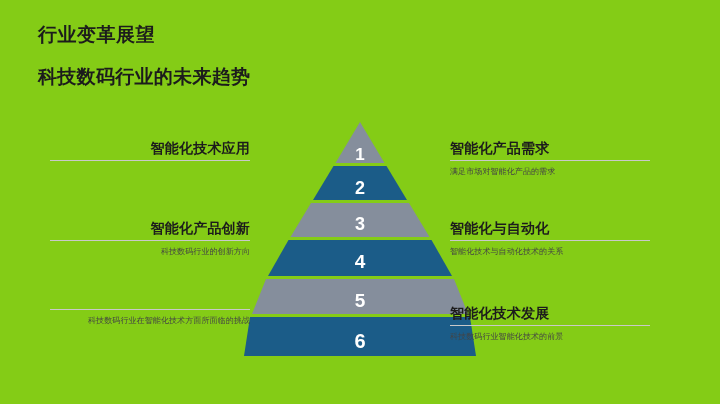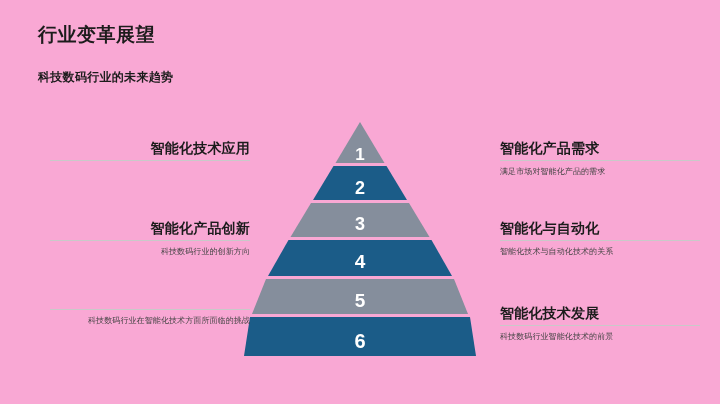--- a/index.html
+++ b/index.html
@@ -12,40 +12,40 @@
     height: 404px;
     overflow: hidden;
     font-family: "Liberation Sans", "DejaVu Sans", sans-serif;
     color: #1a1a1a;
     -webkit-font-smoothing: antialiased;
   }
   .slide {
     position: relative;
     width: 720px;
     height: 404px;
-    background: #f9a8d4;
+    background: #84cc16;
   }
 
   
   .header {
     position: absolute;
     left: 38px;
     top: 22px;
     width: 620px;
   }
   .title {
     font-size: 19px;
     font-weight: bold;
     color: #1c1c1c;
     letter-spacing: 0.5px;
     line-height: 26px;
     margin: 0;
   }
   .subtitle {
-    font-size: 12px;
+    font-size: 19px;
     font-weight: bold;
     color: #1c1c1c;
     letter-spacing: 0.3px;
     line-height: 22px;
     margin: 18px 0 0 0;
   }
 
   
   .pyramid {
     position: absolute;
@@ -70,21 +70,21 @@
   
   .label-block {
     position: absolute;
     width: 200px;
   }
   .label-left {
     left: 50px;
     text-align: right;
   }
   .label-right {
-    left: 500px;
+    left: 450px;
     text-align: left;
   }
   .label-heading {
     font-size: 14px;
     font-weight: bold;
     color: #1c1c1c;
     line-height: 16px;
     letter-spacing: 0.2px;
     white-space: nowrap;
   }

